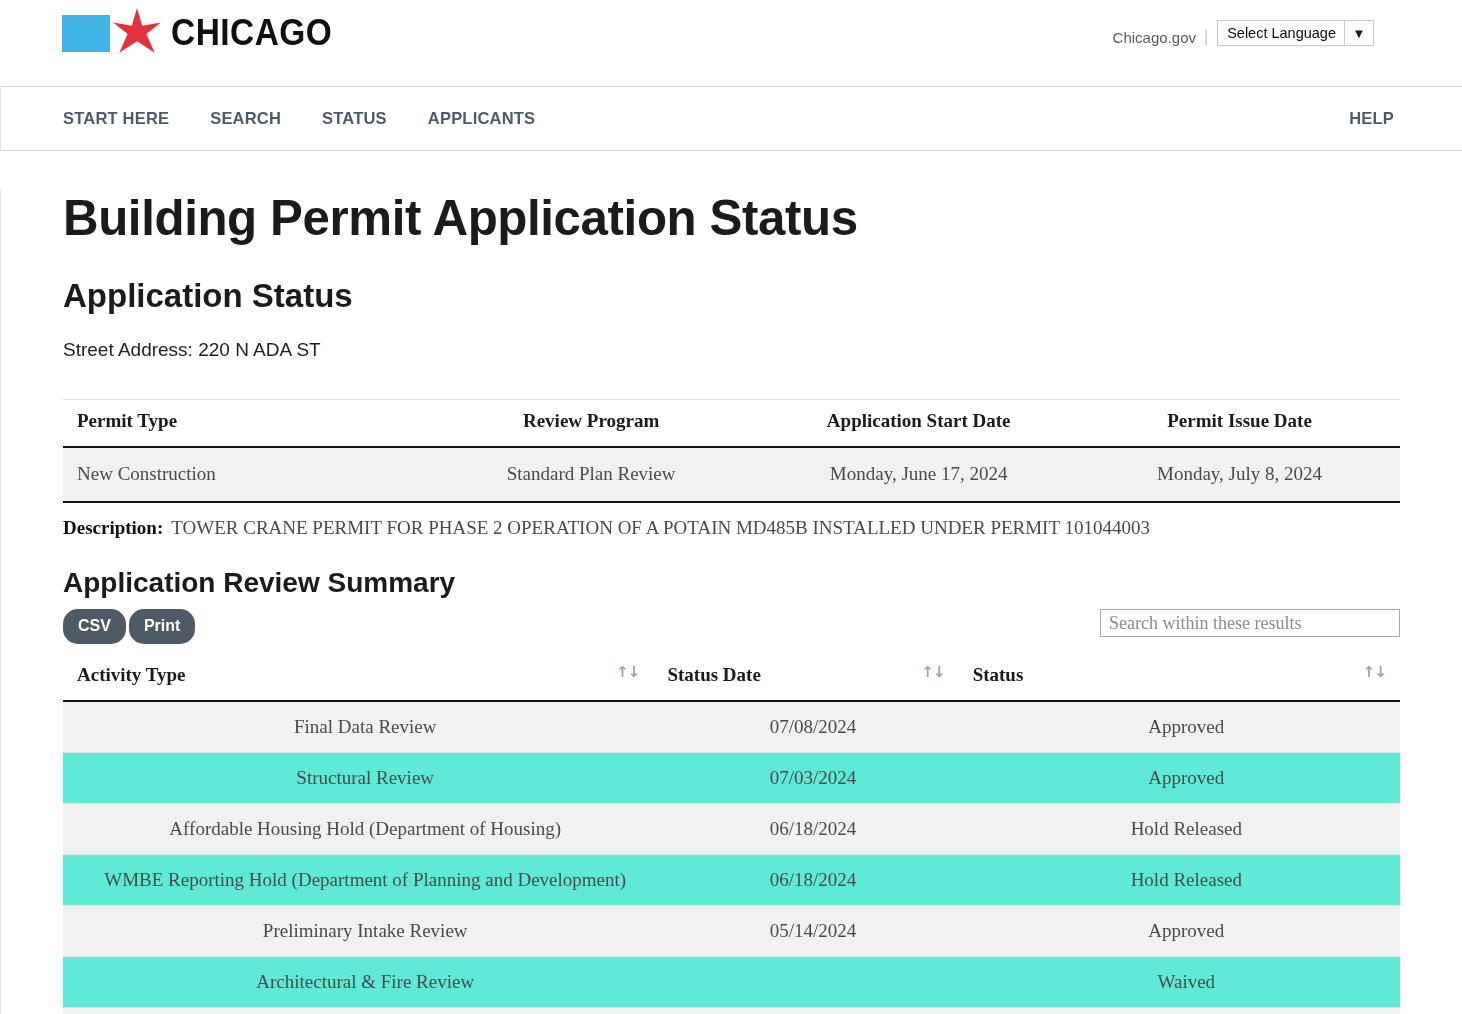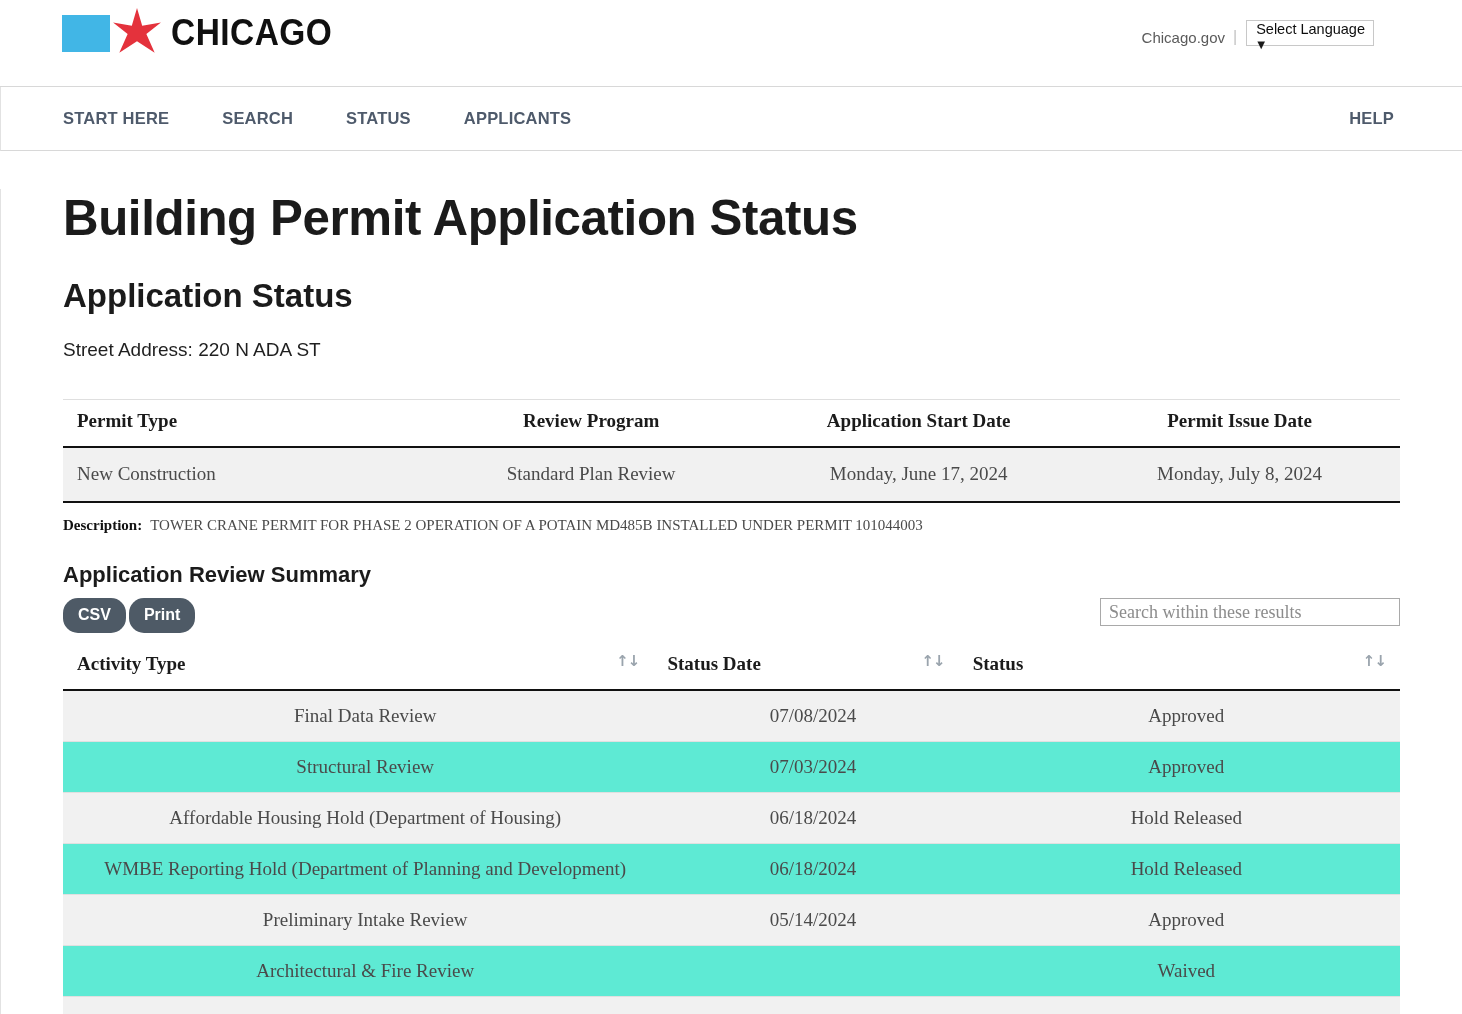--- a/index.html
+++ b/index.html
@@ -74,21 +74,20 @@
     margin: 0 9px 0 8px;
     font-size: 16px;
   }
   .lang-widget {
     display: inline-flex;
     align-items: stretch;
     border: 1px solid #c8c8c8;
     background: #ffffff;
     height: 26px;
     box-sizing: border-box;
-    flex-direction: column;
   }
   .lang-label {
     font-size: 14.5px;
     color: #0d0d0d;
     padding: 0 8px 0 9px;
     display: flex;
     align-items: center;
     white-space: nowrap;
   }
   .lang-divider {
@@ -111,21 +110,21 @@
     border-left: 1px solid #e2e2e2;
     display: flex;
     align-items: center;
     justify-content: space-between;
     box-sizing: border-box;
     padding: 0 62px;
   }
   .nav-left {
     display: flex;
     align-items: center;
-    gap: 53px;
+    gap: 41px;
   }
   .nav-item {
     font-size: 16.5px;
     font-weight: 700;
     letter-spacing: 0.2px;
     color: #4e5a6b;
     text-decoration: none;
     cursor: pointer;
   }
   .nav-help {
@@ -202,33 +201,33 @@
     padding-left: 14px;
   }
   .permit-col-1 { width: 27%; }
   .permit-col-2 { width: 25%; }
   .permit-col-3 { width: 24%; }
   .permit-col-4 { width: 24%; }
 
   .description-row {
     margin-top: 14px;
     font-family: "Liberation Serif", serif;
-    font-size: 15px;
+    font-size: 19px;
     color: #4a4a4a;
   }
   .description-label {
     font-weight: 700;
     color: #121212;
     margin-right: 8px;
   }
 
   
   h3.summary-title {
     font-family: "Liberation Sans", sans-serif;
-    font-size: 22px;
+    font-size: 28px;
     font-weight: 700;
     margin: 28px 0 0 0;
     color: #1b1b1b;
   }
   .toolbar {
     display: flex;
     align-items: flex-start;
     justify-content: space-between;
     margin-top: 10px;
   }

